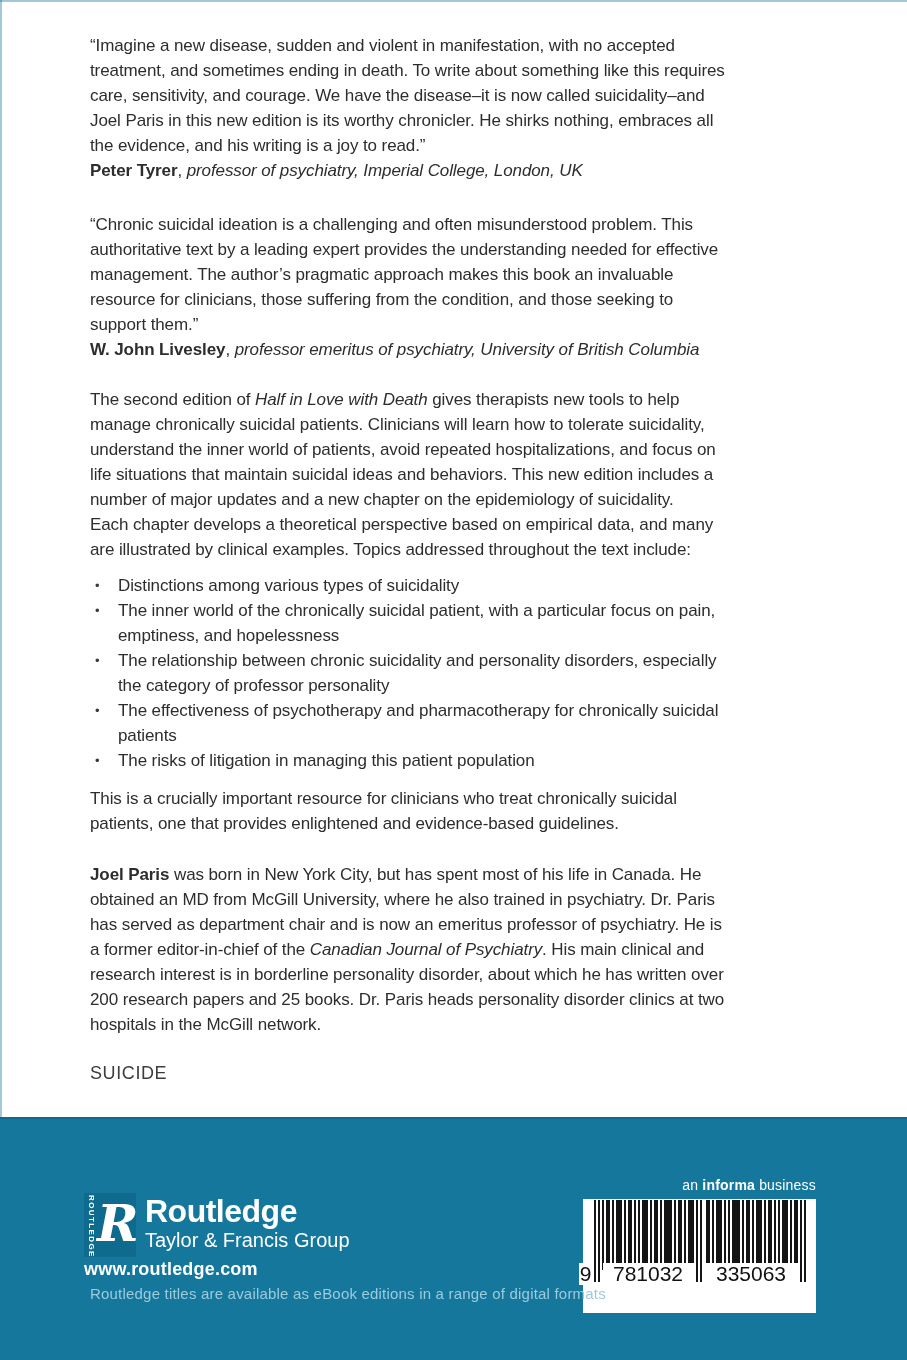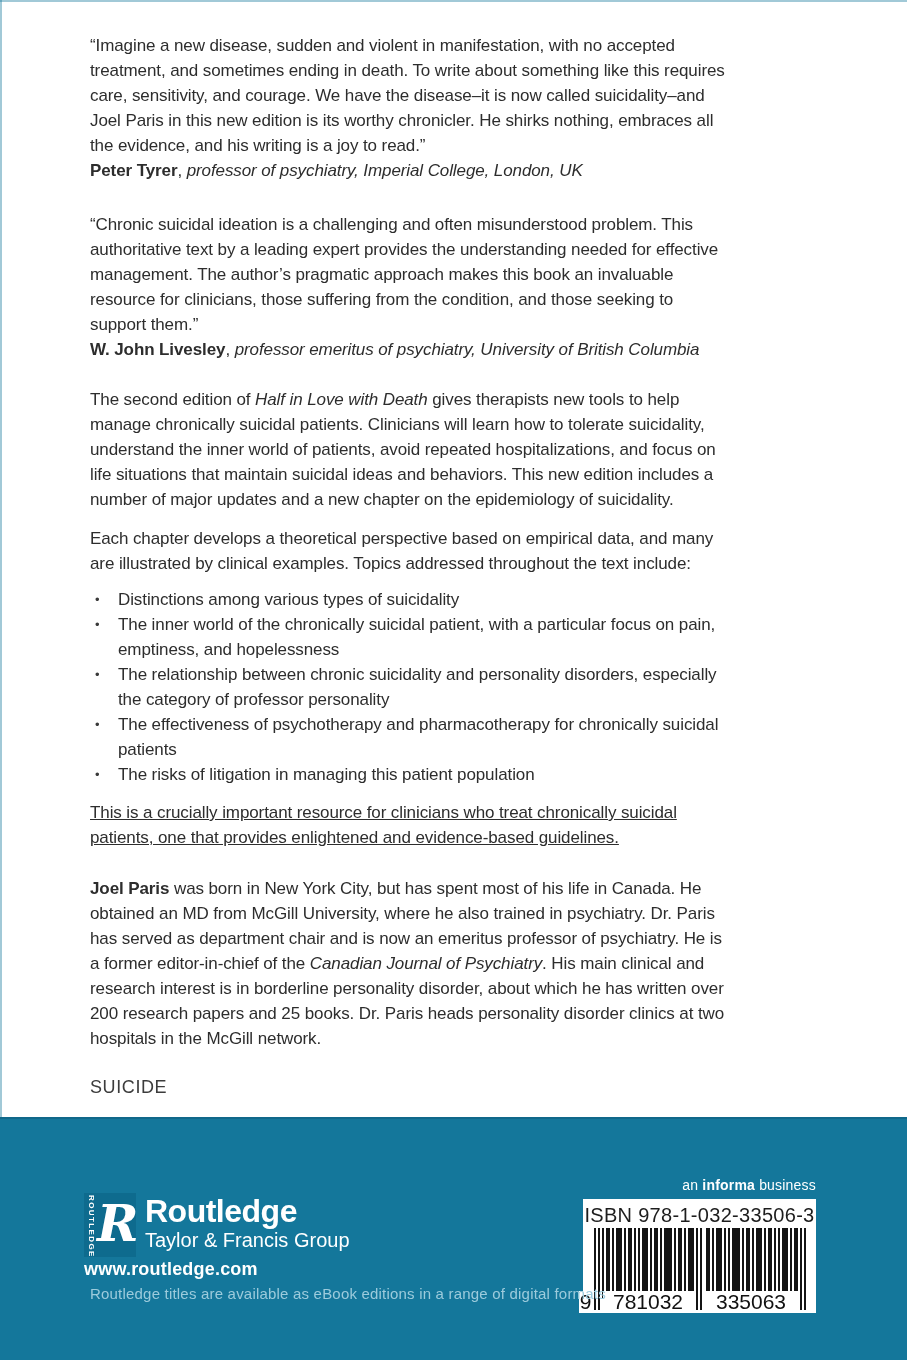--- a/index.html
+++ b/index.html
@@ -26,23 +26,23 @@
     overflow: hidden;
   }
   .para {
     margin: 0;
     font-size: 17px;
     line-height: 25px;
     letter-spacing: -0.1px;
   }
   .mb11 { margin-bottom: 11px; }
   .mb13 { margin-bottom: 29px; }
-  .mb14 { margin-bottom: 14px; }
+  .mb14 { }
   .mb25 { margin-bottom: 25px; }
-  .mb26 { margin-bottom: 26px; text-decoration: underline; }
+  .mb26 { margin-bottom: 26px; }
   .topics {
     list-style: none;
     margin: 0 0 13px 0;
     padding: 0;
   }
   .topics li {
     position: relative;
     padding-left: 28px;
     font-size: 17px;
     line-height: 25px;
@@ -187,21 +187,20 @@
         <div class="brand">Routledge</div>
         <div class="group">Taylor &amp; Francis Group</div>
       </div>
     </div>
 
     <div class="website">www.routledge.com</div>
 
     <div class="informa"><span>an </span><span style="font-weight: 700;">informa</span><span> business</span></div>
 
     <div class="isbn-box">
-      <div class="isbn-label">ISBN 978-1-032-33506-3</div>
       <div class="barcode">
         <svg width="212" height="82" viewBox="0 0 212 82">
           <g fill="#141414">
             <rect x="0" y="0" width="2" height="82"></rect>
               <rect x="4" y="0" width="2" height="82"></rect>
             <rect x="8" y="0" width="2" height="70"></rect>
               <rect x="12" y="0" width="4" height="70"></rect>
             <rect x="18" y="0" width="2" height="70"></rect>
               <rect x="22" y="0" width="6" height="70"></rect>
             <rect x="30" y="0" width="2" height="70"></rect>

